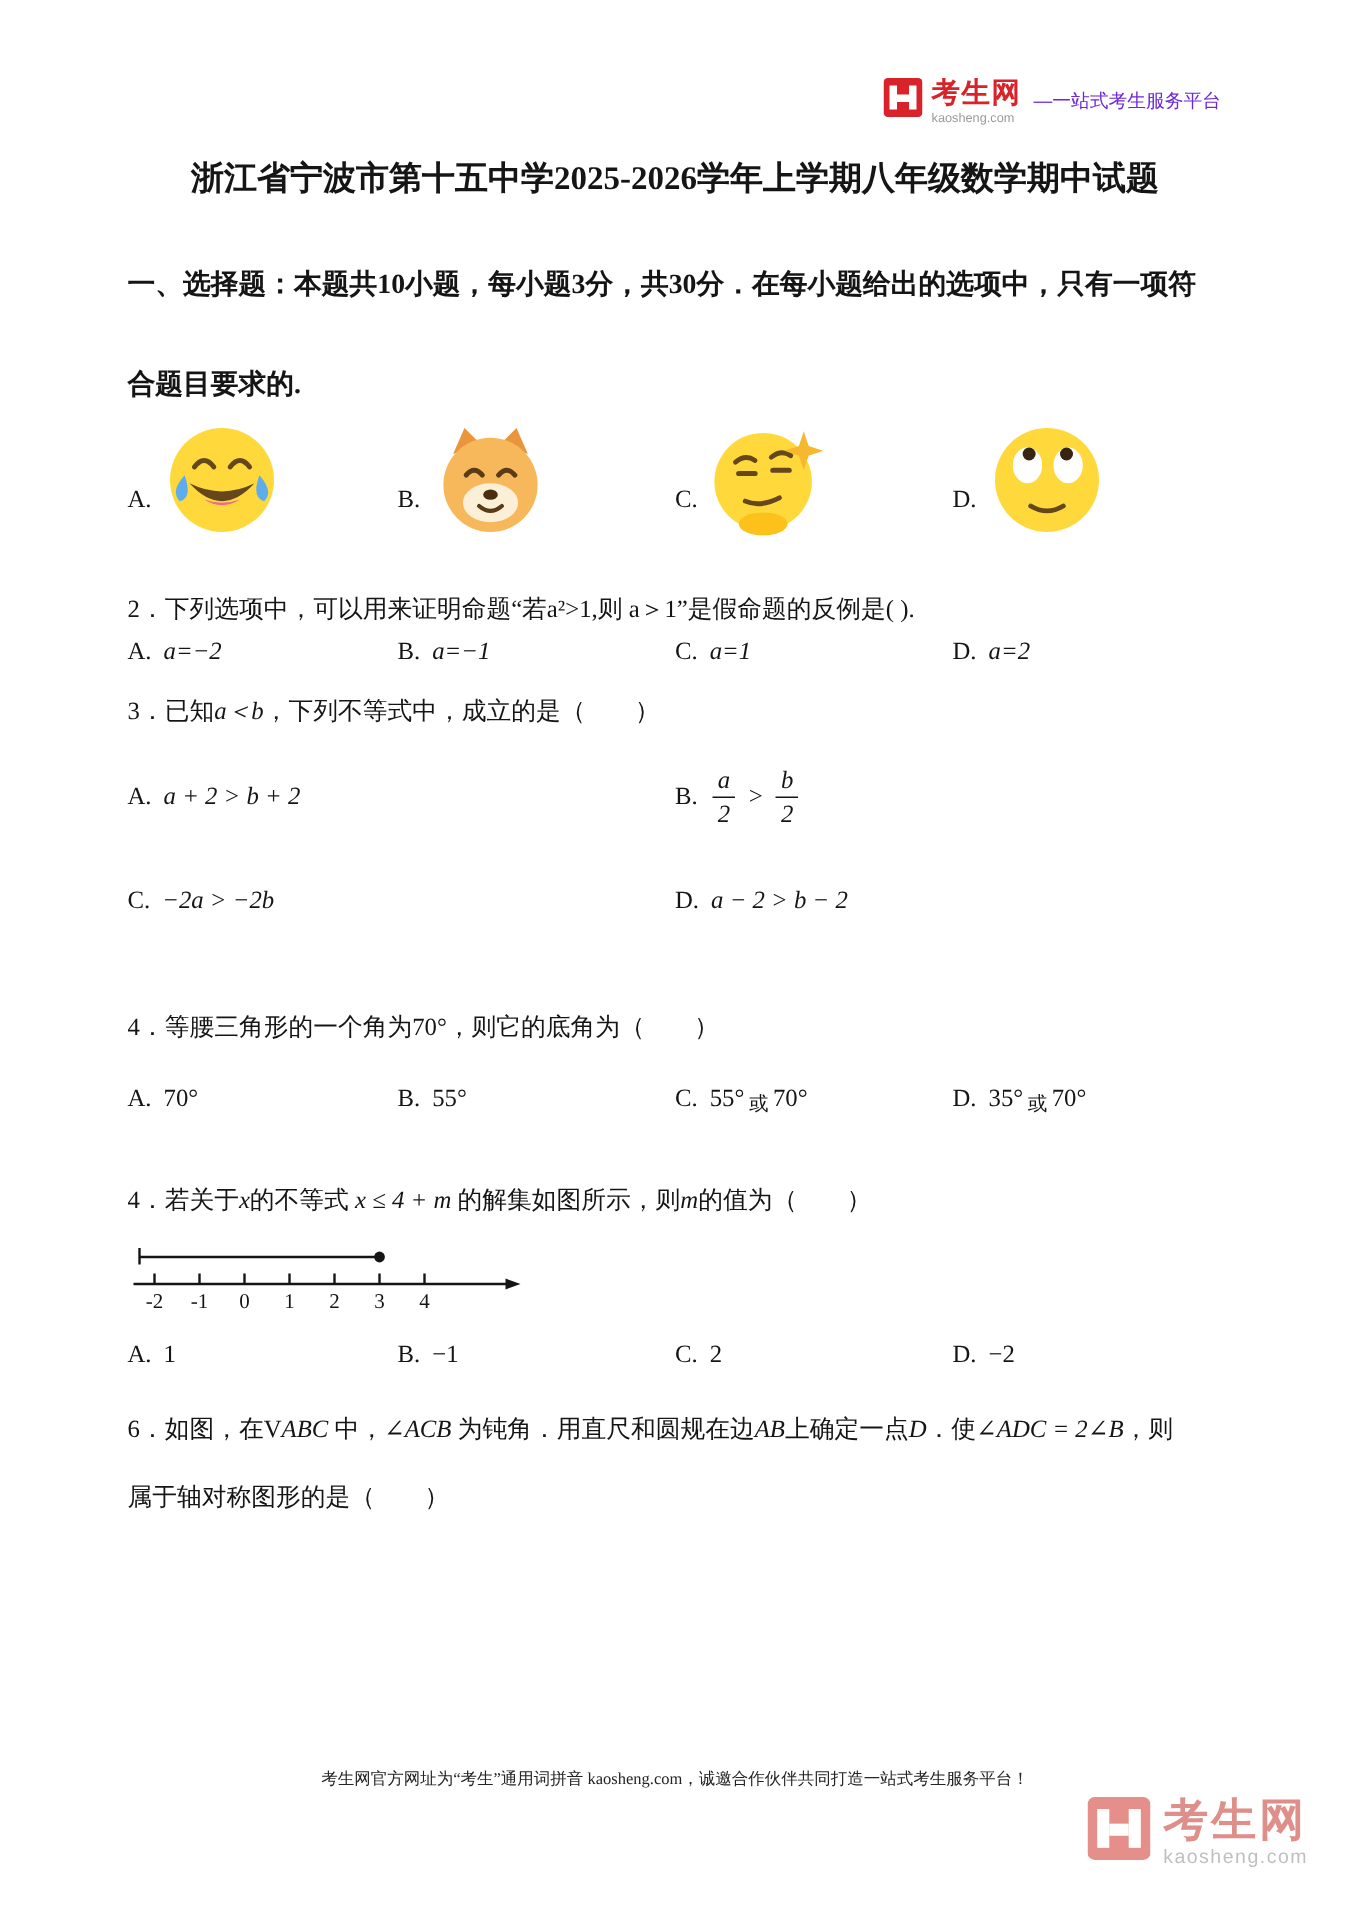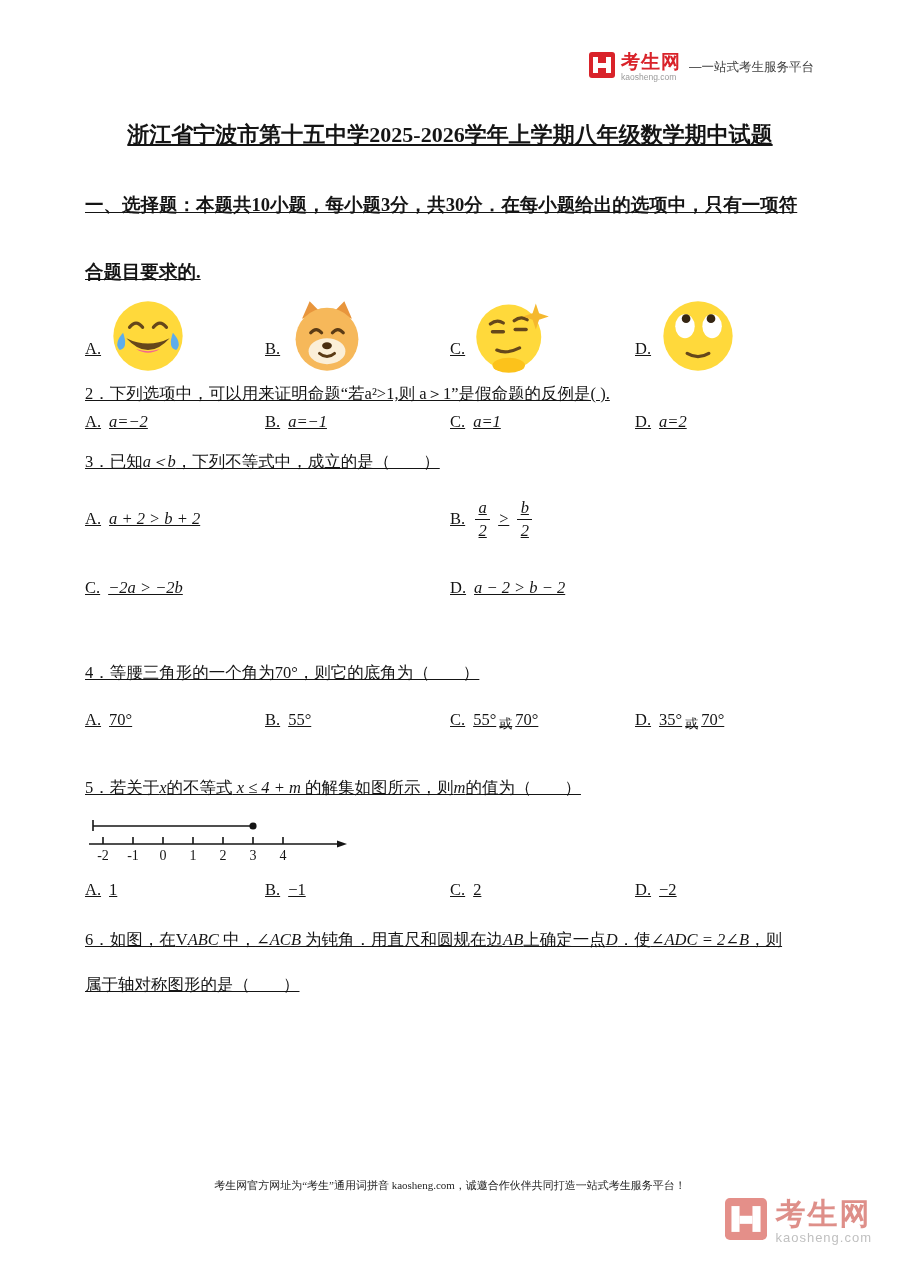--- a/index.html
+++ b/index.html
@@ -1,35 +1,35 @@
 <!DOCTYPE html>
 <html><head>
 <meta charset="utf-8">
 <style>
   html,body{margin:0;padding:0;}
   body{width:900px;height:1273px;background:#fff;color:#151515;
        font-family:"Liberation Serif","DejaVu Serif",serif;}
-  .page{position:relative;width:900px;height:1273px;overflow:hidden;background:#fff;text-decoration:underline;}
+  .page{position:relative;width:900px;height:1273px;overflow:hidden;background:#fff;}
   p{margin:0;}
 
   
   .logo{position:absolute;top:52px;right:86px;display:flex;align-items:center;}
   .logo-icon{display:block;margin-right:6px;}
   .logo-text{display:flex;flex-direction:column;line-height:1;margin-right:8px;}
   .logo-name{font-family:"Liberation Sans",sans-serif;font-weight:bold;font-size:19px;color:#d9232a;letter-spacing:1px;}
   .logo-domain{font-family:"Liberation Sans",sans-serif;font-size:8.5px;color:#9a9a9a;margin-top:2px;}
-  .logo-tagline{font-family:"Liberation Sans",sans-serif;font-size:12.5px;color:#404040;align-self:center;}
-
-  .content{padding:16px 85px;}
+  .logo-tagline{font-family:"Liberation Sans",sans-serif;font-size:12.5px;color:#6d28d9;align-self:center;}
+
+  .content{padding:0 85px;}
   .title{margin:0;padding-top:104px;text-align:center;font-size:22px;font-weight:bold;white-space:nowrap;}
   .sec{margin-top:42px;font-size:18.5px;font-weight:bold;white-space:nowrap;}
   .sec2{}
   .stem{font-size:16.5px;white-space:nowrap;}
   .mt-q1{margin-top:26px;}
-  .mt-q2{margin-top:8px;}
+  .mt-q2{margin-top:36px;}
   .mt-q3{margin-top:19px;}
   .mt-q4{margin-top:64px;}
   .mt-q5{margin-top:47px;}
   .mt-q6{margin-top:29px;}
   .mt-q6b{margin-top:23px;}
 
   .row{display:flex;align-items:center;font-size:16.5px;}
   .c1{width:180px;}
   .c2{width:185px;}
   .c3{width:185px;}
@@ -215,21 +215,21 @@
         <span class="optlab">B.</span><span>55°</span>
       </div>
       <div class="cell c3">
         <span class="optlab">C.</span><span>55°</span><span class="conj">或</span><span>70°</span>
       </div>
       <div class="cell c4">
         <span class="optlab">D.</span><span>35°</span><span class="conj">或</span><span>70°</span>
       </div>
     </div>
 
-    <p class="stem mt-q5"><span>5．若关于</span><span class="m">x</span><span>的不等式</span><span class="m"> x ≤ 4 + m </span><span>的解集如图所示，则</span><span class="m">m</span><span>的值为（　　）</span></p>
+    <p class="stem mt-q5"><span>4．若关于</span><span class="m">x</span><span>的不等式</span><span class="m"> x ≤ 4 + m </span><span>的解集如图所示，则</span><span class="m">m</span><span>的值为（　　）</span></p>
 
     <div class="numberline">
       <svg width="270" height="54" viewBox="0 0 270 54">
         <line class="nl" x1="6" y1="10" x2="6" y2="21"></line>
         <line class="nl" x1="6" y1="16" x2="166" y2="16"></line>
         <circle cx="166" cy="16" r="3.6" fill="#151515"></circle>
         <line class="nl" x1="2" y1="34" x2="252" y2="34"></line>
         <polygon points="260,34 250,30.4 250,37.6" fill="#151515"></polygon>
         <line class="nl" x1="16" y1="27" x2="16" y2="34"></line>
         <line class="nl" x1="46" y1="27" x2="46" y2="34"></line>

